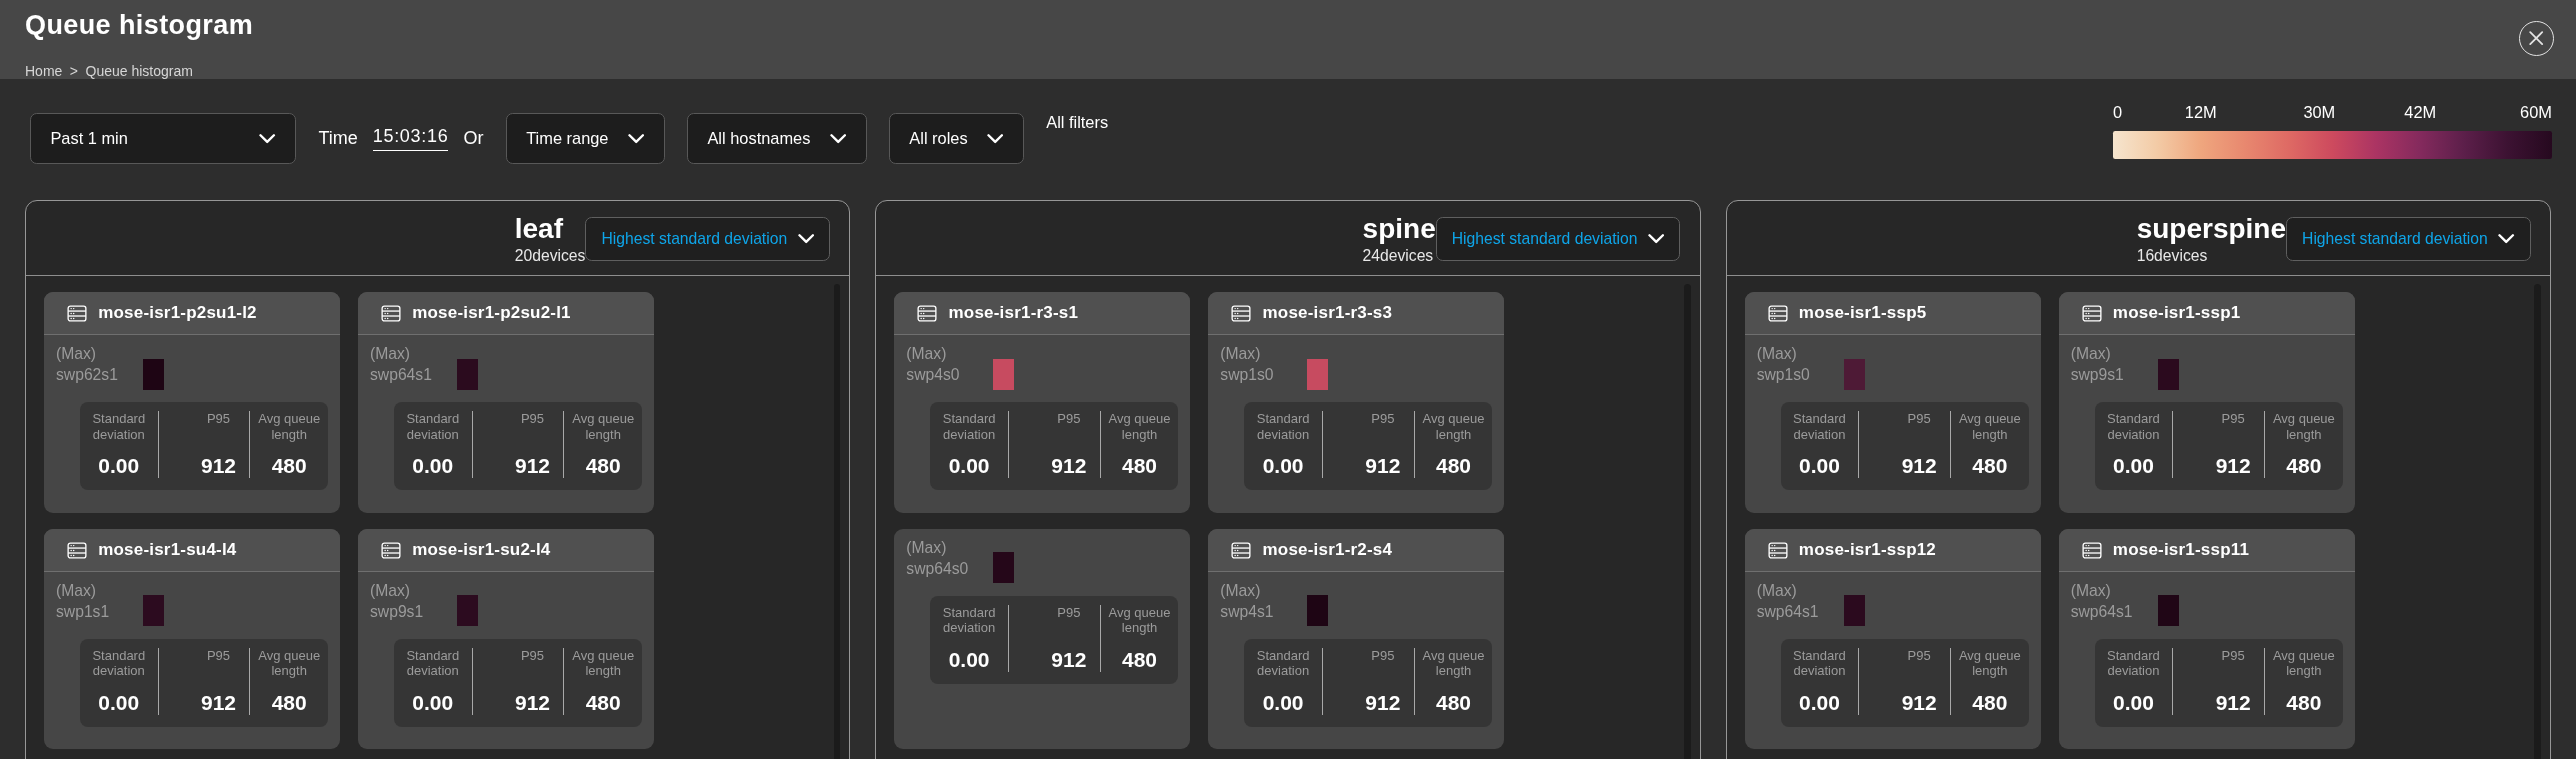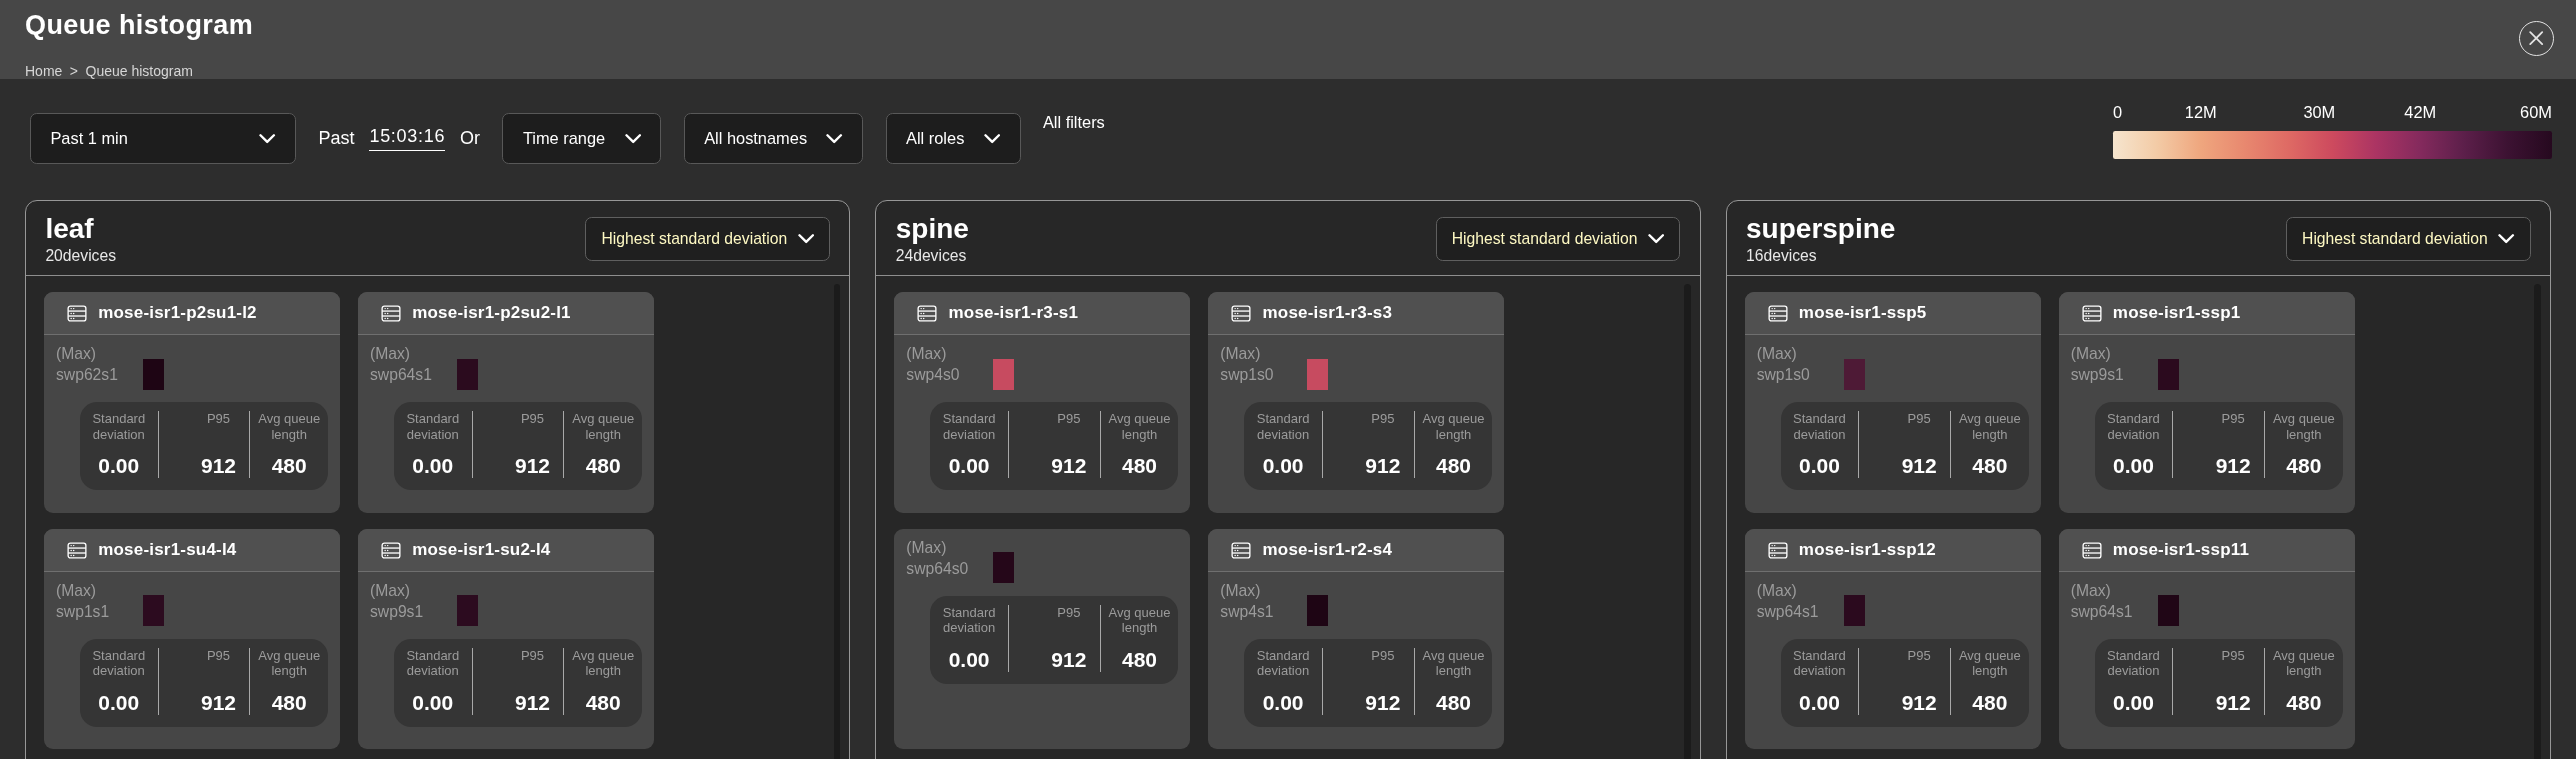--- a/index.html
+++ b/index.html
@@ -32,40 +32,40 @@
   .cb-t0 { left:0; }
   .cb-t1 { left:20%; transform:translateX(-50%); }
   .cb-t2 { left:47%; transform:translateX(-50%); }
   .cb-t3 { left:70%; transform:translateX(-50%); }
   .cb-t4 { left:100%; transform:translateX(-100%); }
   .cb-bar { margin-top:6px; height:28px; border-radius:2.2px; }
   
   .panels { position:absolute; top:200px; left:25px; right:25px; bottom:0; display:flex; gap:25px; overflow:hidden; }
   .panel { flex:1; height:604px; background:#272727; border:1.5px solid #979797; border-radius:12px;
     display:flex; flex-direction:column; }
-  .panel-header { padding:12px 19.4px 10.4px; display:flex; justify-content:space-between; align-items:center;
-    border-bottom:1.5px solid #8e8e8e;gap:48px; }
+  .panel-header { padding:12px 19.4px 10.4px; display:flex; justify-content:flex-end; align-items:center;
+    border-bottom:1.5px solid #8e8e8e; }
   .panel-title { font-size:28px; font-weight:700; line-height:1.15; }
   .panel-sub { font-size:15.7px; color:#e8e8e8; margin-top:1.5px; }
-  .sort-btn { background:#1f1f1f; border:1.1px solid #5f5f5f; border-radius:6.7px; color:#fef9c3; font-size:15.7px;
+  .sort-btn { background:#1f1f1f; border:1.1px solid #5f5f5f; border-radius:6.7px; color:#0ea5e9; font-size:15.7px;
     padding:12px 15px; display:flex; align-items:center; gap:10.4px; cursor:pointer;
     font-family:"Liberation Sans", sans-serif; }
   .panel-body { position:relative; flex:1; padding:16.4px 18px; }
   .v-scrollbar { position:absolute; top:7.5px; right:9px; width:6.7px; height:492px; background:#1b1b1b; border-radius:3.7px; }
   .card-row { display:flex; gap:18px; margin-bottom:16.4px; }
   
   .card { width:296px; background:#464646; border-radius:9px; }
   .card-header { height:43px; background:#505050; border-radius:9px 9px 0 0; border-bottom:1.5px solid #6f6f6f;
     padding:0 23px; display:flex; align-items:center; gap:11.2px; cursor:pointer; }
   .dev-name { font-size:17px; font-weight:700; letter-spacing:0.2px; color:#fff; white-space:nowrap; }
   .card-body { padding:7.5px 12px 22.4px; }
   .max-row { display:flex; height:49px; }
   .max-labels { width:87px; font-size:15.7px; color:#9b9b9b; line-height:1.32; padding-top:1.5px; }
   .histo-bar { width:21px; height:31px; align-self:flex-end; margin-bottom:2.2px; }
-  .stats-box { margin-top:10.4px; background:#353535; border-radius:17px; display:flex; padding:9px 0 12px;margin-left:24px; }
+  .stats-box { margin-top:10.4px; background:#353535; border-radius:8px; display:flex; padding:9px 0 12px;margin-left:24px; }
   .stat-col { text-align:center; padding:0 6px; }
   .stat-col.c1 { flex:1.25; } .stat-col.c2 { flex:0.95;padding-left:35px; } .stat-col.c3 { flex:1.25; }
   .stat-col + .stat-col { border-left:1.5px solid #a8a8a8; }
   .stat-h { font-size:13px; color:#9b9b9b; line-height:1.18; min-height:31px; display:flex;
     align-items:flex-start; justify-content:center; white-space:pre-line; }
   .stat-v { font-size:21px; font-weight:700; color:#fff; margin-top:12px; }
   svg { display:block; }
 </style>
 </head>
 <body>
@@ -105,21 +105,21 @@
 </header>
 
 <div class="toolbar">
   <div class="dd-btn wide">
     <span>Past 1 min</span>
     <svg width="16.4" height="11.2" viewBox="0 0 22 15">
         <use href="#chevron-def"></use>
       </svg>
   </div>
   <div class="from-group">
-    <span>Past</span>
+    <span>Time</span>
     <span class="time-link">15:03:16</span>
     <span>Or</span>
   </div>
   <div class="dd-btn">
     <span>Time range</span>
     <svg width="16.4" height="11.2" viewBox="0 0 22 15">
         <use href="#chevron-def"></use>
       </svg>
   </div>
   <div class="dd-btn">

